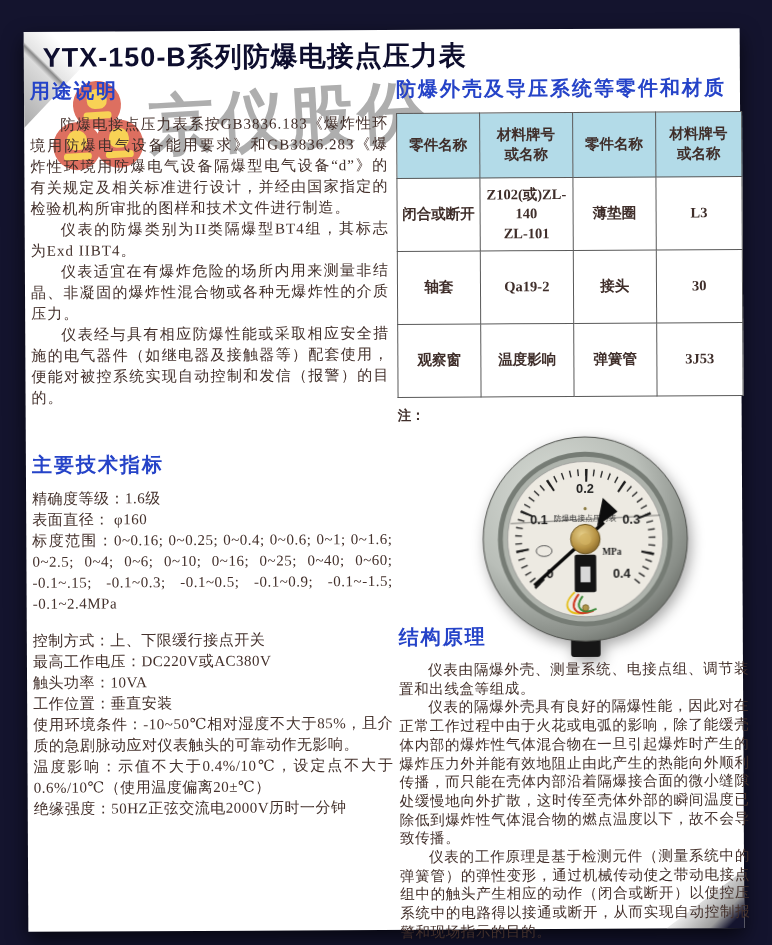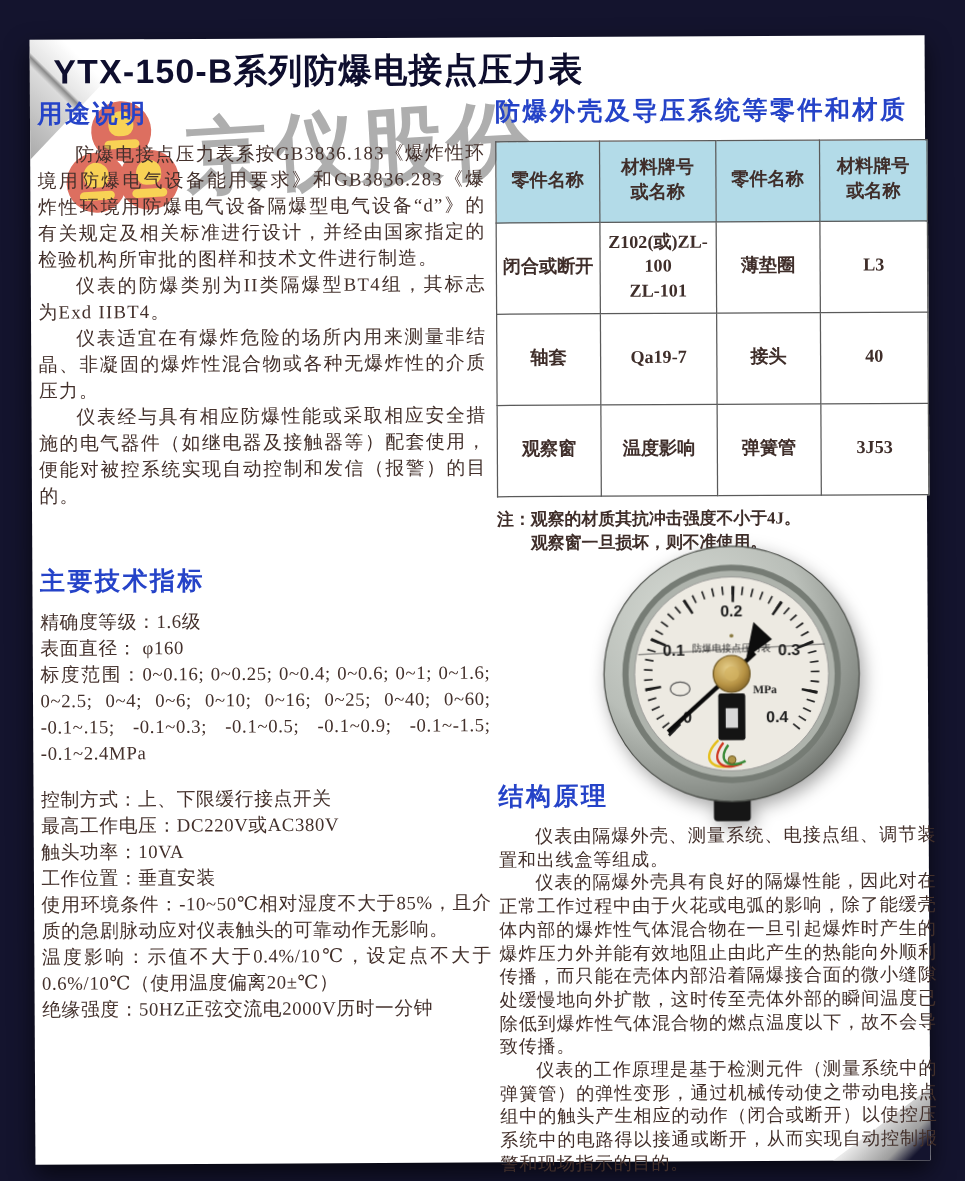--- a/index.html
+++ b/index.html
@@ -115,45 +115,41 @@
               <th style="width:27%">材料牌号
 或名称</th>
               <th style="width:24%">零件名称</th>
               <th style="width:25%">材料牌号
 或名称</th>
             </tr>
           </thead>
           <tbody>
             <tr>
               <td>闭合或断开</td>
-              <td>Z102(或)ZL-100
+              <td>Z102(或)ZL-140
 ZL-101</td>
               <td>薄垫圈</td>
               <td>L3</td>
             </tr>
             <tr>
               <td>轴套</td>
-              <td>Qa19-7</td>
+              <td>Qa19-2</td>
               <td>接头</td>
-              <td>40</td>
+              <td>30</td>
             </tr>
             <tr>
               <td>观察窗</td>
               <td>温度影响</td>
               <td>弹簧管</td>
               <td>3J53</td>
             </tr>
           </tbody>
         </table>
         <div class="note">
           <span class="lbl">注：</span>
-          <span>
-            <span>观察的材质其抗冲击强度不小于4J。</span><br>
-            <span>观察窗一旦损坏，则不准使用。</span>
-          </span>
         </div>
       </div>
 
       <svg class="gauge" viewBox="0 0 220 234" xmlns="http://www.w3.org/2000/svg">
         <defs>
           <radialGradient id="ringG" cx="35%" cy="30%" r="80%">
             <stop offset="0%" stop-color="#d9ddd7"></stop>
             <stop offset="55%" stop-color="#b9beb8"></stop>
             <stop offset="85%" stop-color="#878c86"></stop>
             <stop offset="100%" stop-color="#60645e"></stop>

